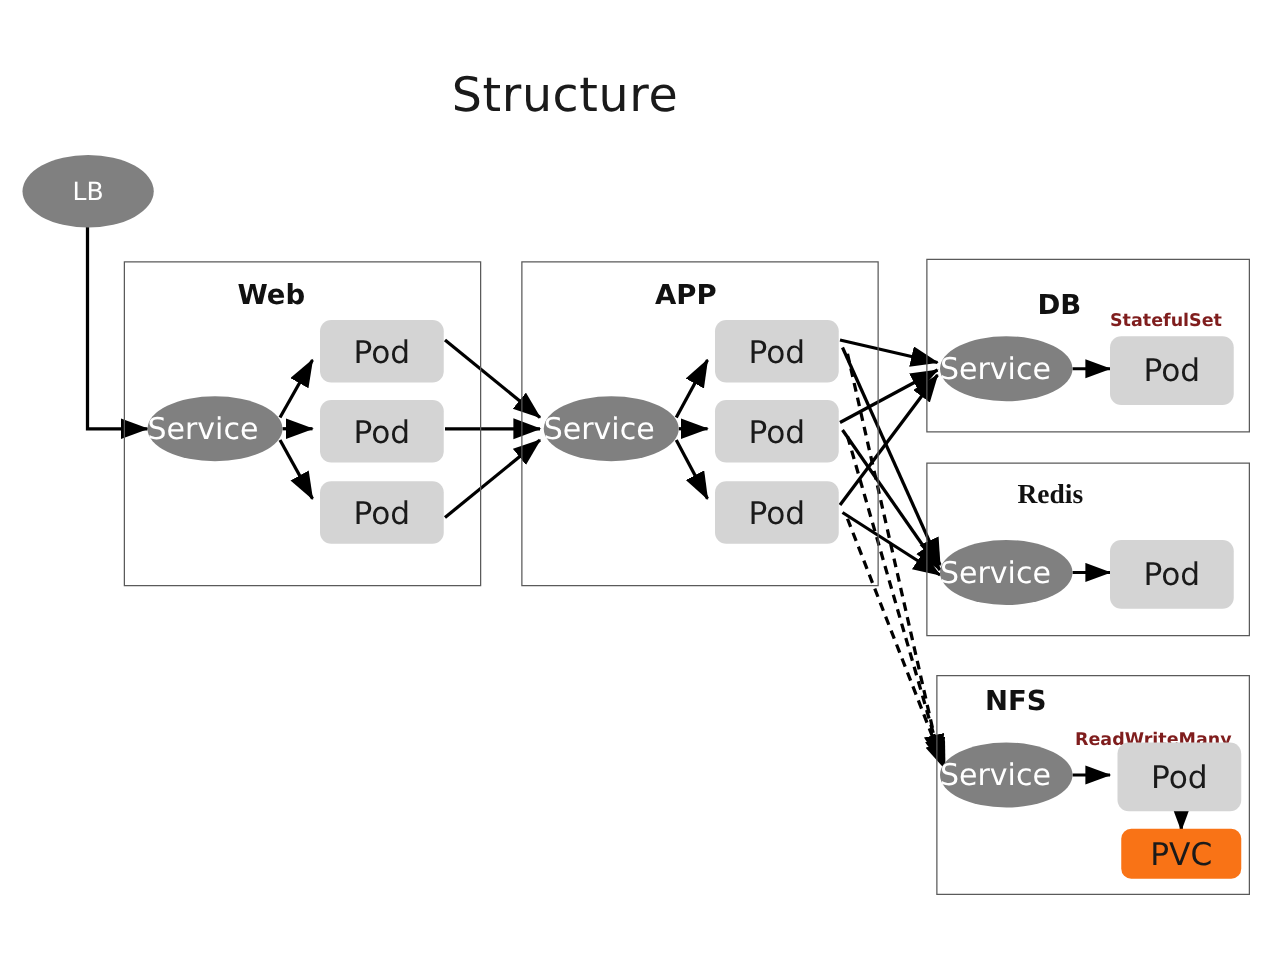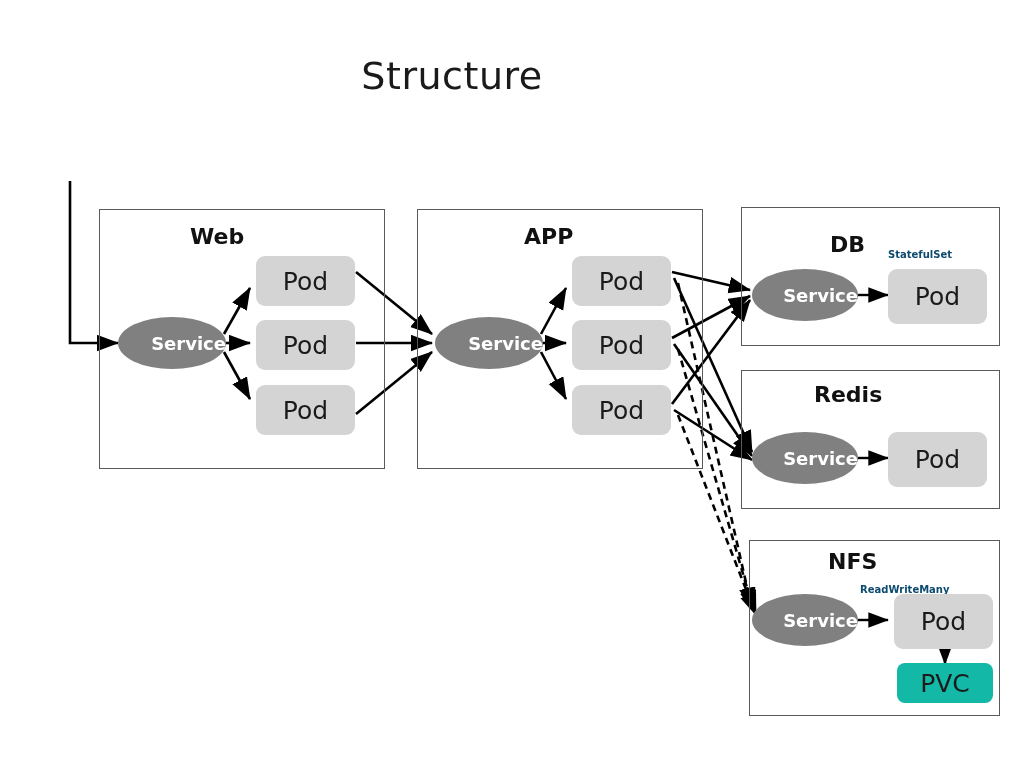--- a/index.html
+++ b/index.html
@@ -43,36 +43,36 @@
   .cluster-label {
     position: absolute;
     font-size: 22px;
     font-weight: bold;
     color: #111111;
     white-space: nowrap;
     margin-left: 44px;
   }
   .annotation {
     position: absolute;
-    font-size: 10px;
+    font-size: 14px;
     font-weight: bold;
-    color: #0c4a6e;
+    color: #7f1d1d;
     white-space: nowrap;
   }
   .service {
     position: absolute;
     box-sizing: border-box;
     background: #808080;
     border-radius: 50%;
     display: flex;
     align-items: center;
-    justify-content: flex-end;
+    justify-content: flex-start;
     color: #ffffff;
-    font-size: 18px;
-    font-weight: 700;
+    font-size: 24px;
+    font-weight: 400;
   }
   .lb {
     position: absolute;
     box-sizing: border-box;
     background: #808080;
     border-radius: 50%;
     display: flex;
     align-items: center;
     justify-content: center;
     color: #ffffff;
@@ -87,21 +87,21 @@
     display: flex;
     align-items: center;
     justify-content: center;
     color: #1a1a1a;
     font-size: 25px;
     font-weight: 400;
   }
   .pvc {
     position: absolute;
     box-sizing: border-box;
-    background: #14b8a6;
+    background: #f97316;
     border-radius: 8px;
     display: flex;
     align-items: center;
     justify-content: center;
     color: #1a1a1a;
     font-size: 25px;
     font-weight: 400;
   }
 </style>
 </head>
@@ -171,20 +171,23 @@
 
     <g>
       <line x1="858" y1="620" x2="888" y2="620" stroke="#000000" stroke-width="2.4" marker-end="url(#arrow)"></line>
     </g>
 
     <g>
       <line x1="945" y1="649" x2="945" y2="664" stroke="#000000" stroke-width="2.6" marker-end="url(#arrow)"></line>
     </g>
   </svg>
 
+  <div class="lb" style="left:18px; top:124px; width:105px; height:58px;">
+    <span>LB</span>
+  </div>
 
   <div class="cluster" style="left:99px; top:209px; width:286px; height:260px;"></div>
   <div class="cluster-label" style="left:146px; top:224px;">Web</div>
   <div class="service" style="left:118px; top:317px; width:108px; height:52px;">
     <span>Service</span>
   </div>
   <div class="pod" style="left:256px; top:256px; width:99px; height:50px;">
     <span>Pod</span>
   </div>
   <div class="pod" style="left:256px; top:320px; width:99px; height:50px;">
@@ -213,30 +216,30 @@
   <div class="cluster-label" style="left:786px; top:232px;">DB</div>
   <div class="annotation" style="left:888px; top:249px;">StatefulSet</div>
   <div class="service" style="left:752px; top:269px; width:106px; height:52px;">
     <span>Service</span>
   </div>
   <div class="pod" style="left:888px; top:269px; width:99px; height:55px;">
     <span>Pod</span>
   </div>
 
   <div class="cluster" style="left:741px; top:370px; width:259px; height:139px;"></div>
-  <div class="cluster-label" style="left:770px; top:382px;">Redis</div>
+  <div class="cluster-label" style="left:770px; top:382px;font-family:Liberation Serif, serif;">Redis</div>
   <div class="service" style="left:752px; top:432px; width:106px; height:52px;">
     <span>Service</span>
   </div>
   <div class="pod" style="left:888px; top:432px; width:99px; height:55px;">
     <span>Pod</span>
   </div>
 
   <div class="cluster" style="left:749px; top:540px; width:251px; height:176px;"></div>
-  <div class="cluster-label" style="left:784px; top:549px;">NFS</div>
+  <div class="cluster-label" style="left:744px; top:549px;">NFS</div>
   <div class="annotation" style="left:860px; top:584px;">ReadWriteMany</div>
   <div class="service" style="left:752px; top:594px; width:106px; height:52px;">
     <span>Service</span>
   </div>
   <div class="pod" style="left:894px; top:594px; width:99px; height:55px;">
     <span>Pod</span>
   </div>
   <div class="pvc" style="left:897px; top:663px; width:96px; height:40px;">
     <span>PVC</span>
   </div>

